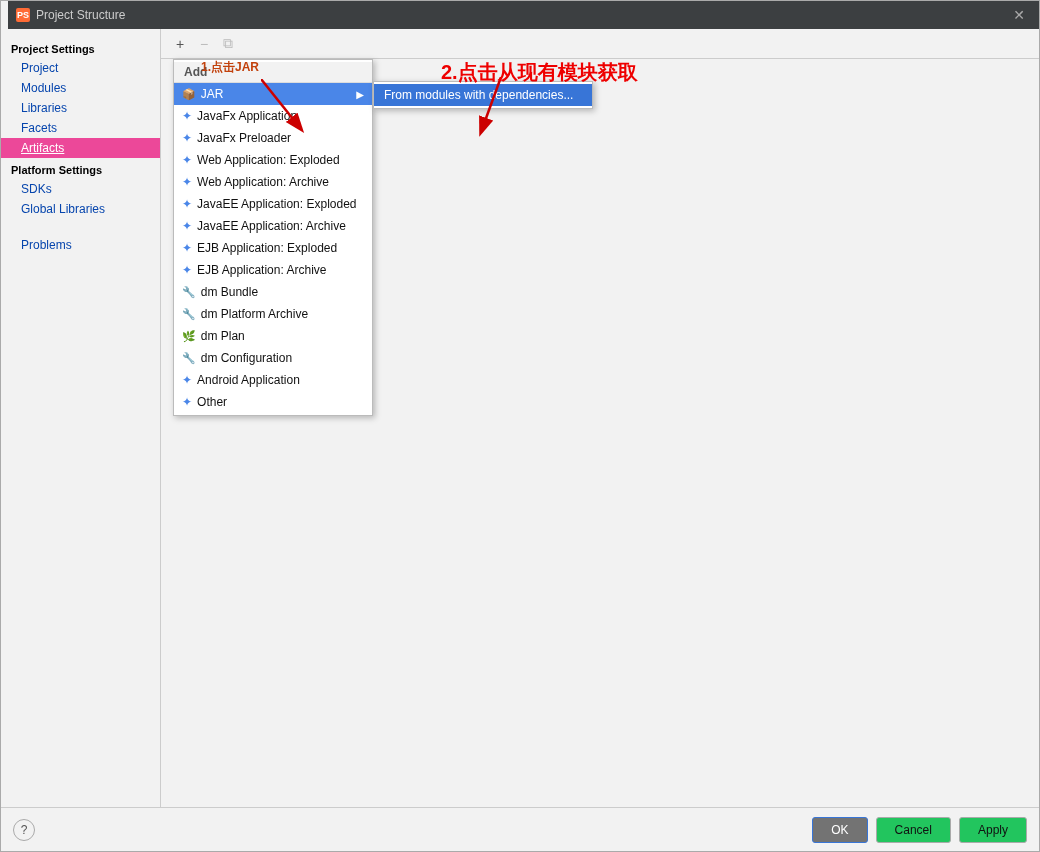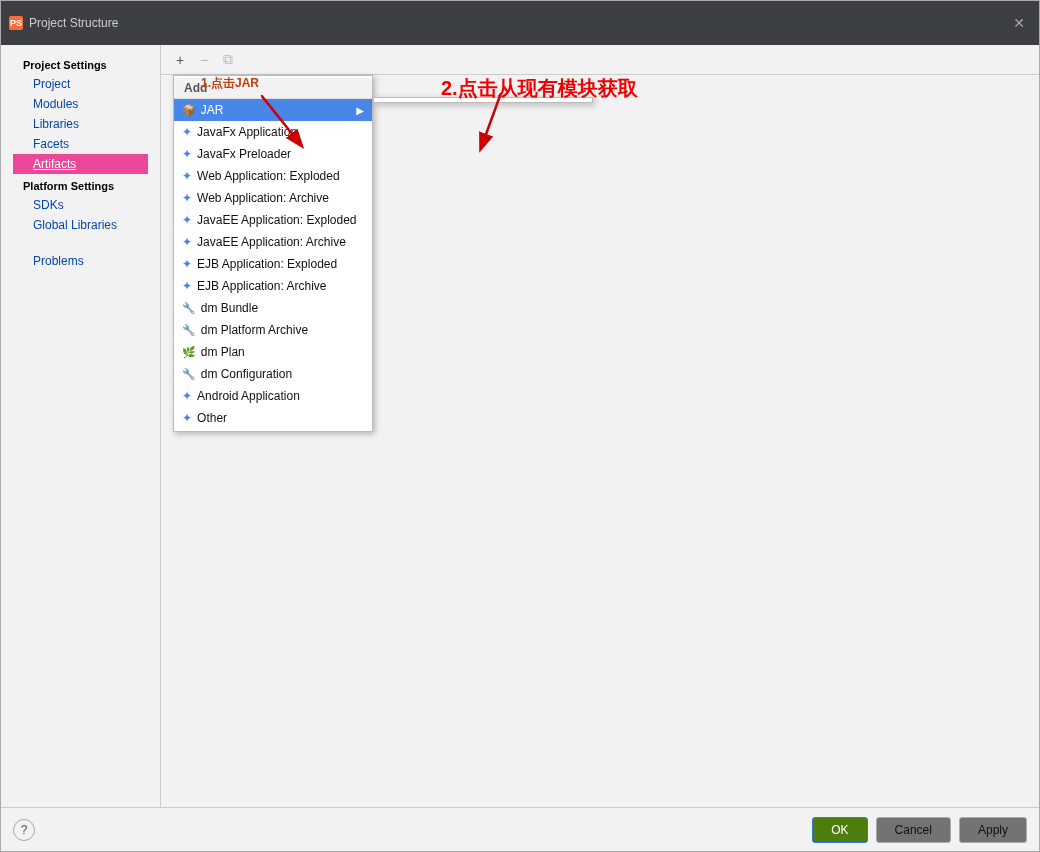--- a/index.html
+++ b/index.html
@@ -16,26 +16,27 @@
       height: 852px;
       background: #f2f2f2;
       border: 1px solid #aaa;
       display: flex;
       flex-direction: column;
       position: relative;
     }
     .title-bar {
       background: #3c3f41;
       color: #fff;
-      height: 44px;
+      height: 28px;
       display: flex;
       align-items: center;
       padding: 0 8px;
       justify-content: space-between;
       flex-shrink: 0;
+      margin-left: 7px;
     }
     .title-bar-left {
       display: flex;
       align-items: center;
       gap: 6px;
     }
     .title-icon {
       width: 14px;
       height: 14px;
       background: #ff6b35;
@@ -62,21 +63,21 @@
     .content-area {
       display: flex;
       flex: 1;
       overflow: hidden;
     }
     
     .sidebar {
       width: 160px;
       background: #f2f2f2;
       border-right: 1px solid #ccc;
-      padding: 8px 12px;
+      padding: 8px 0;
       flex-shrink: 0;
     }
     .sidebar-section-title {
       font-weight: bold;
       font-size: 11px;
       padding: 6px 10px 3px 10px;
       color: #000;
     }
     .sidebar-item {
       padding: 3px 10px 3px 20px;
@@ -203,25 +204,25 @@
     .bottom-right {
       display: flex;
       gap: 8px;
     }
     .btn {
       padding: 5px 18px;
       font-size: 12px;
       border: 1px solid #aaa;
       border-radius: 3px;
       cursor: pointer;
+      background: #22c55e;
+      color: #111;
+    }
+    .btn.primary {
       background: #737373;
-      color: #111;
-    }
-    .btn.primary {
-      background: #4d7c0f;
       color: #fff;
       border-color: #3875d7;
     }
     .help-btn {
       width: 22px;
       height: 22px;
       border-radius: 50%;
       border: 1px solid #aaa;
       background: #f2f2f2;
       cursor: pointer;
@@ -337,20 +338,21 @@
             <span style="color:#4a86e8;">✦</span>
             <span>Android Application</span>
           </div>
           <div class="dropdown-item">
             <span style="color:#4a86e8;">✦</span>
             <span>Other</span>
           </div>
         </div>
 
         <div class="submenu">
+          <div class="submenu-item highlighted">From modules with dependencies...</div>
         </div>
       </div>
 
       <div style="position:relative; flex:1;">
 
         <div style="position:absolute; top:0; left:40px; z-index:200; pointer-events:none;">
           <span class="annotation" style="position:relative; top:0; left:0; font-size:12px; color:#c2410c; font-weight:bold;">1.点击JAR</span>
           
           <svg width="60" height="60" style="position:absolute; top:20px; left:60px;" xmlns="http://www.w3.org/2000/svg">
             <defs>

